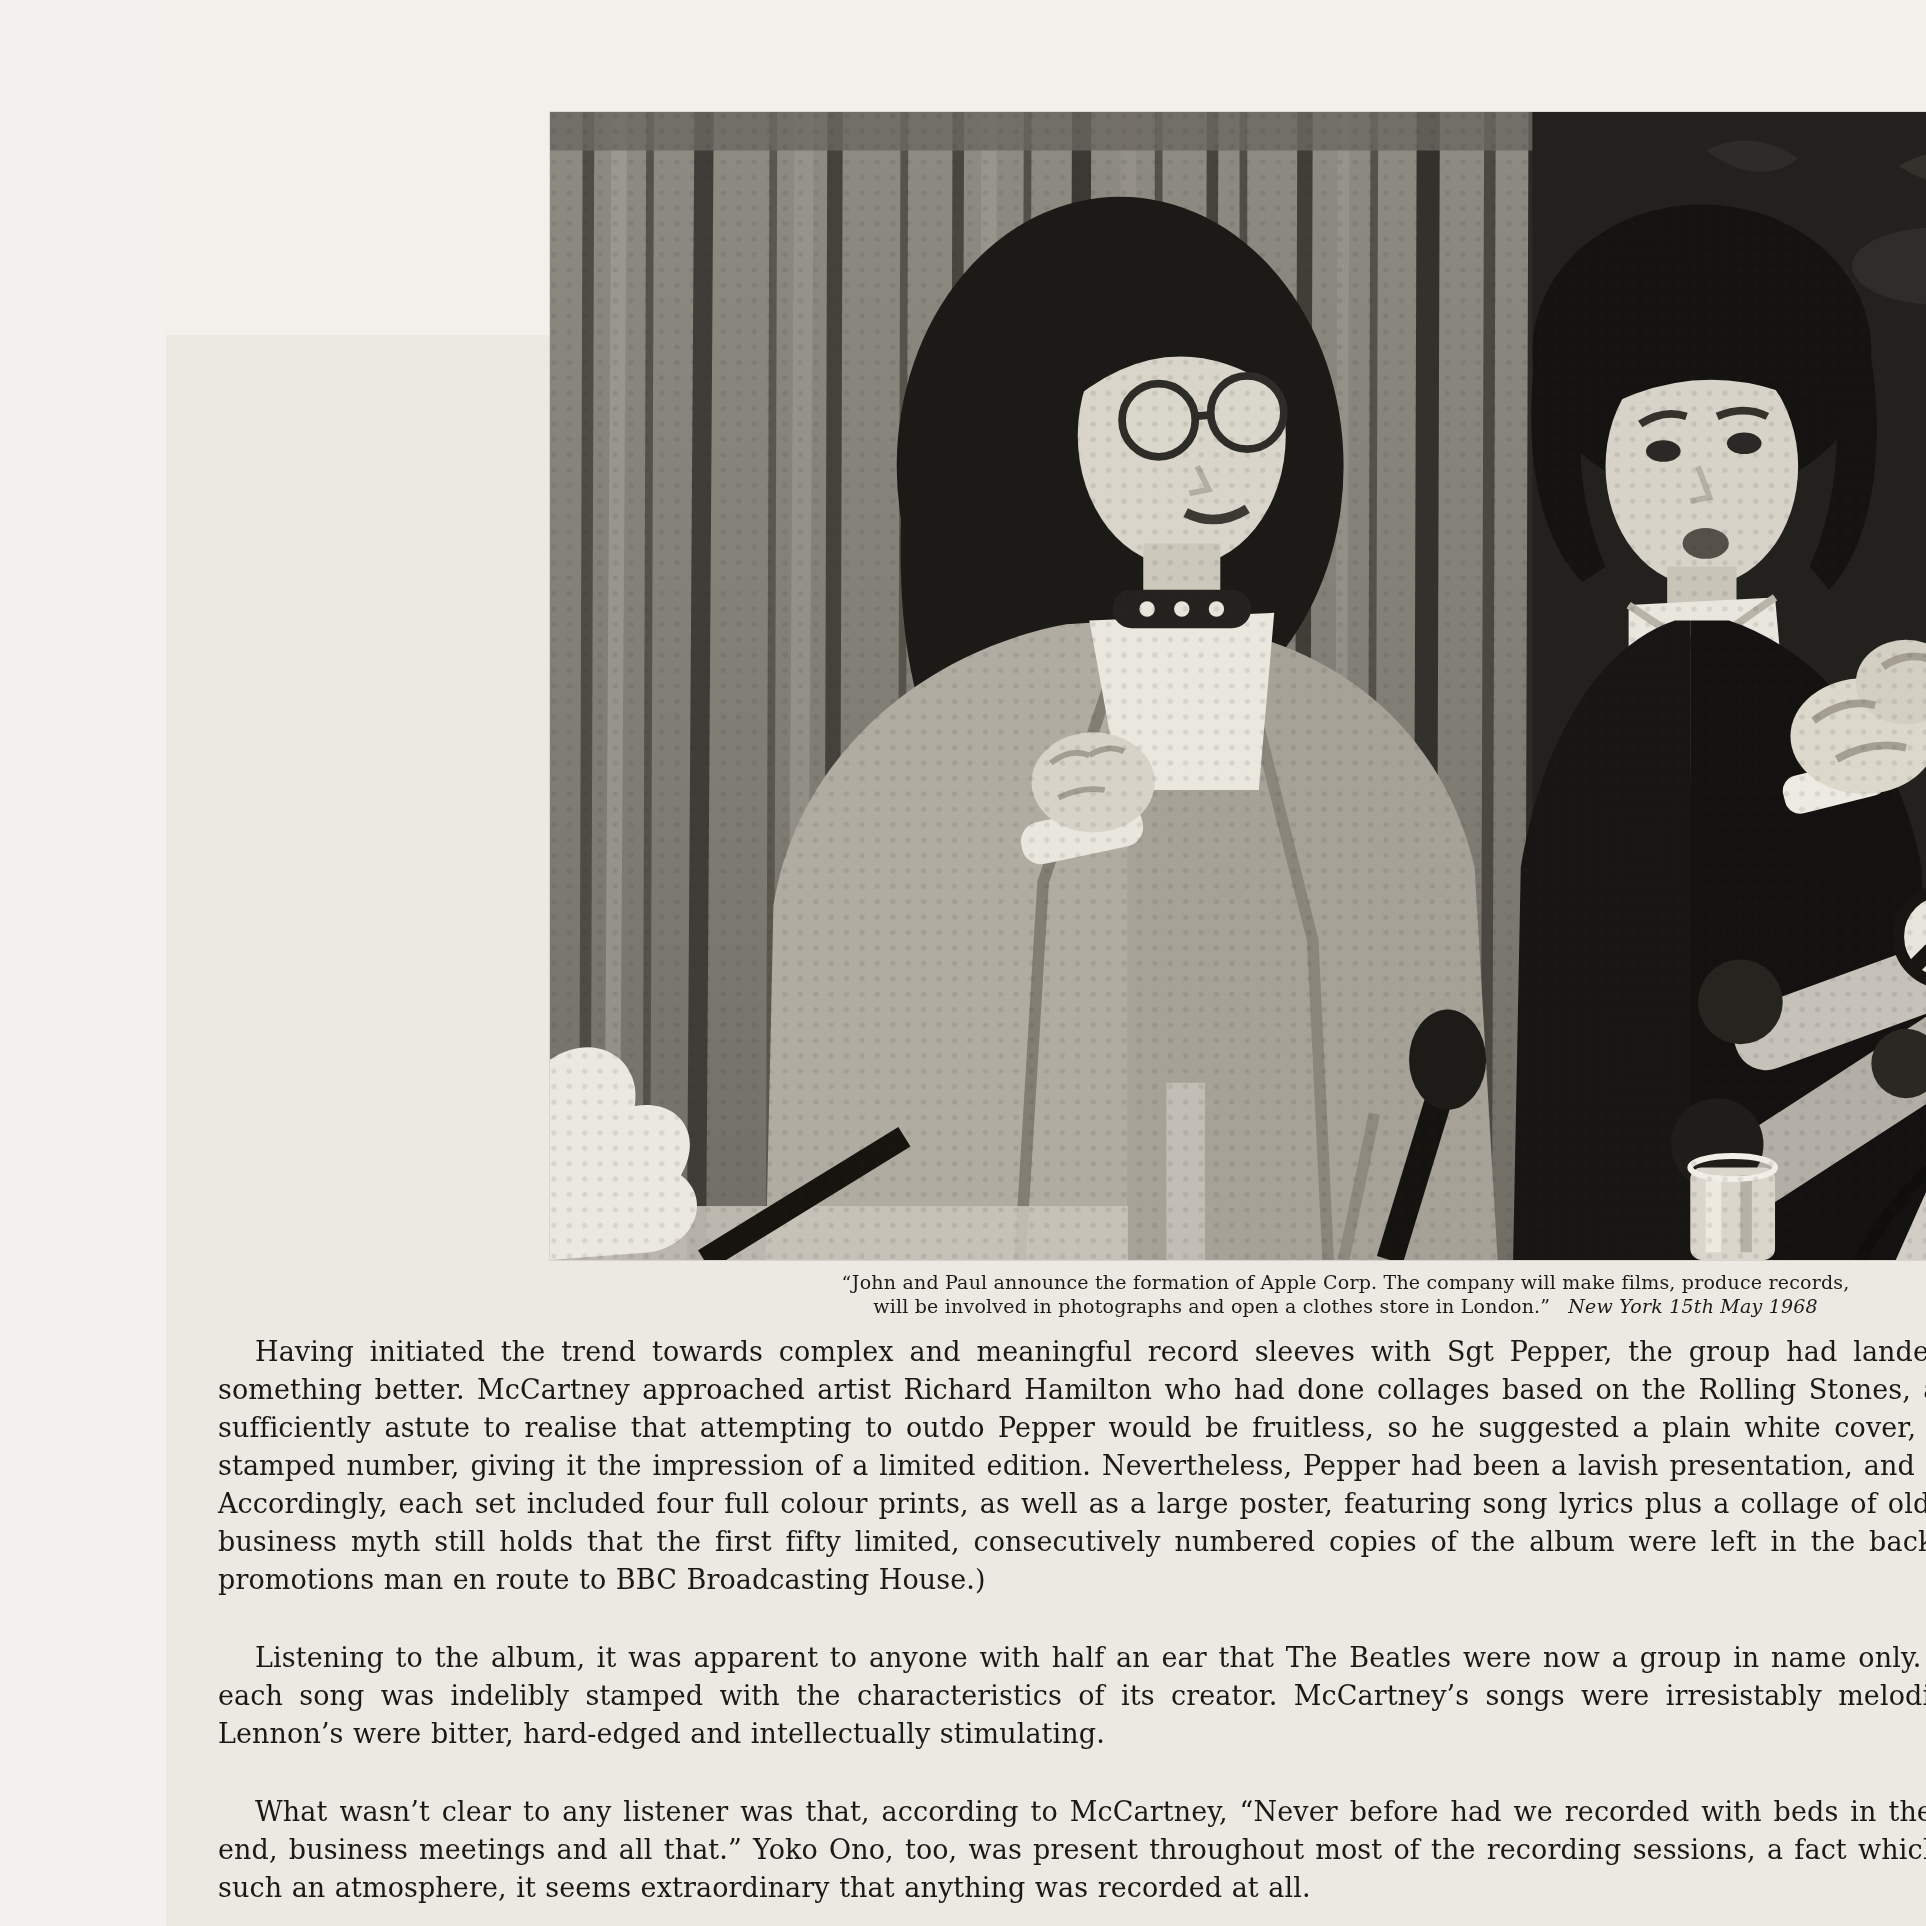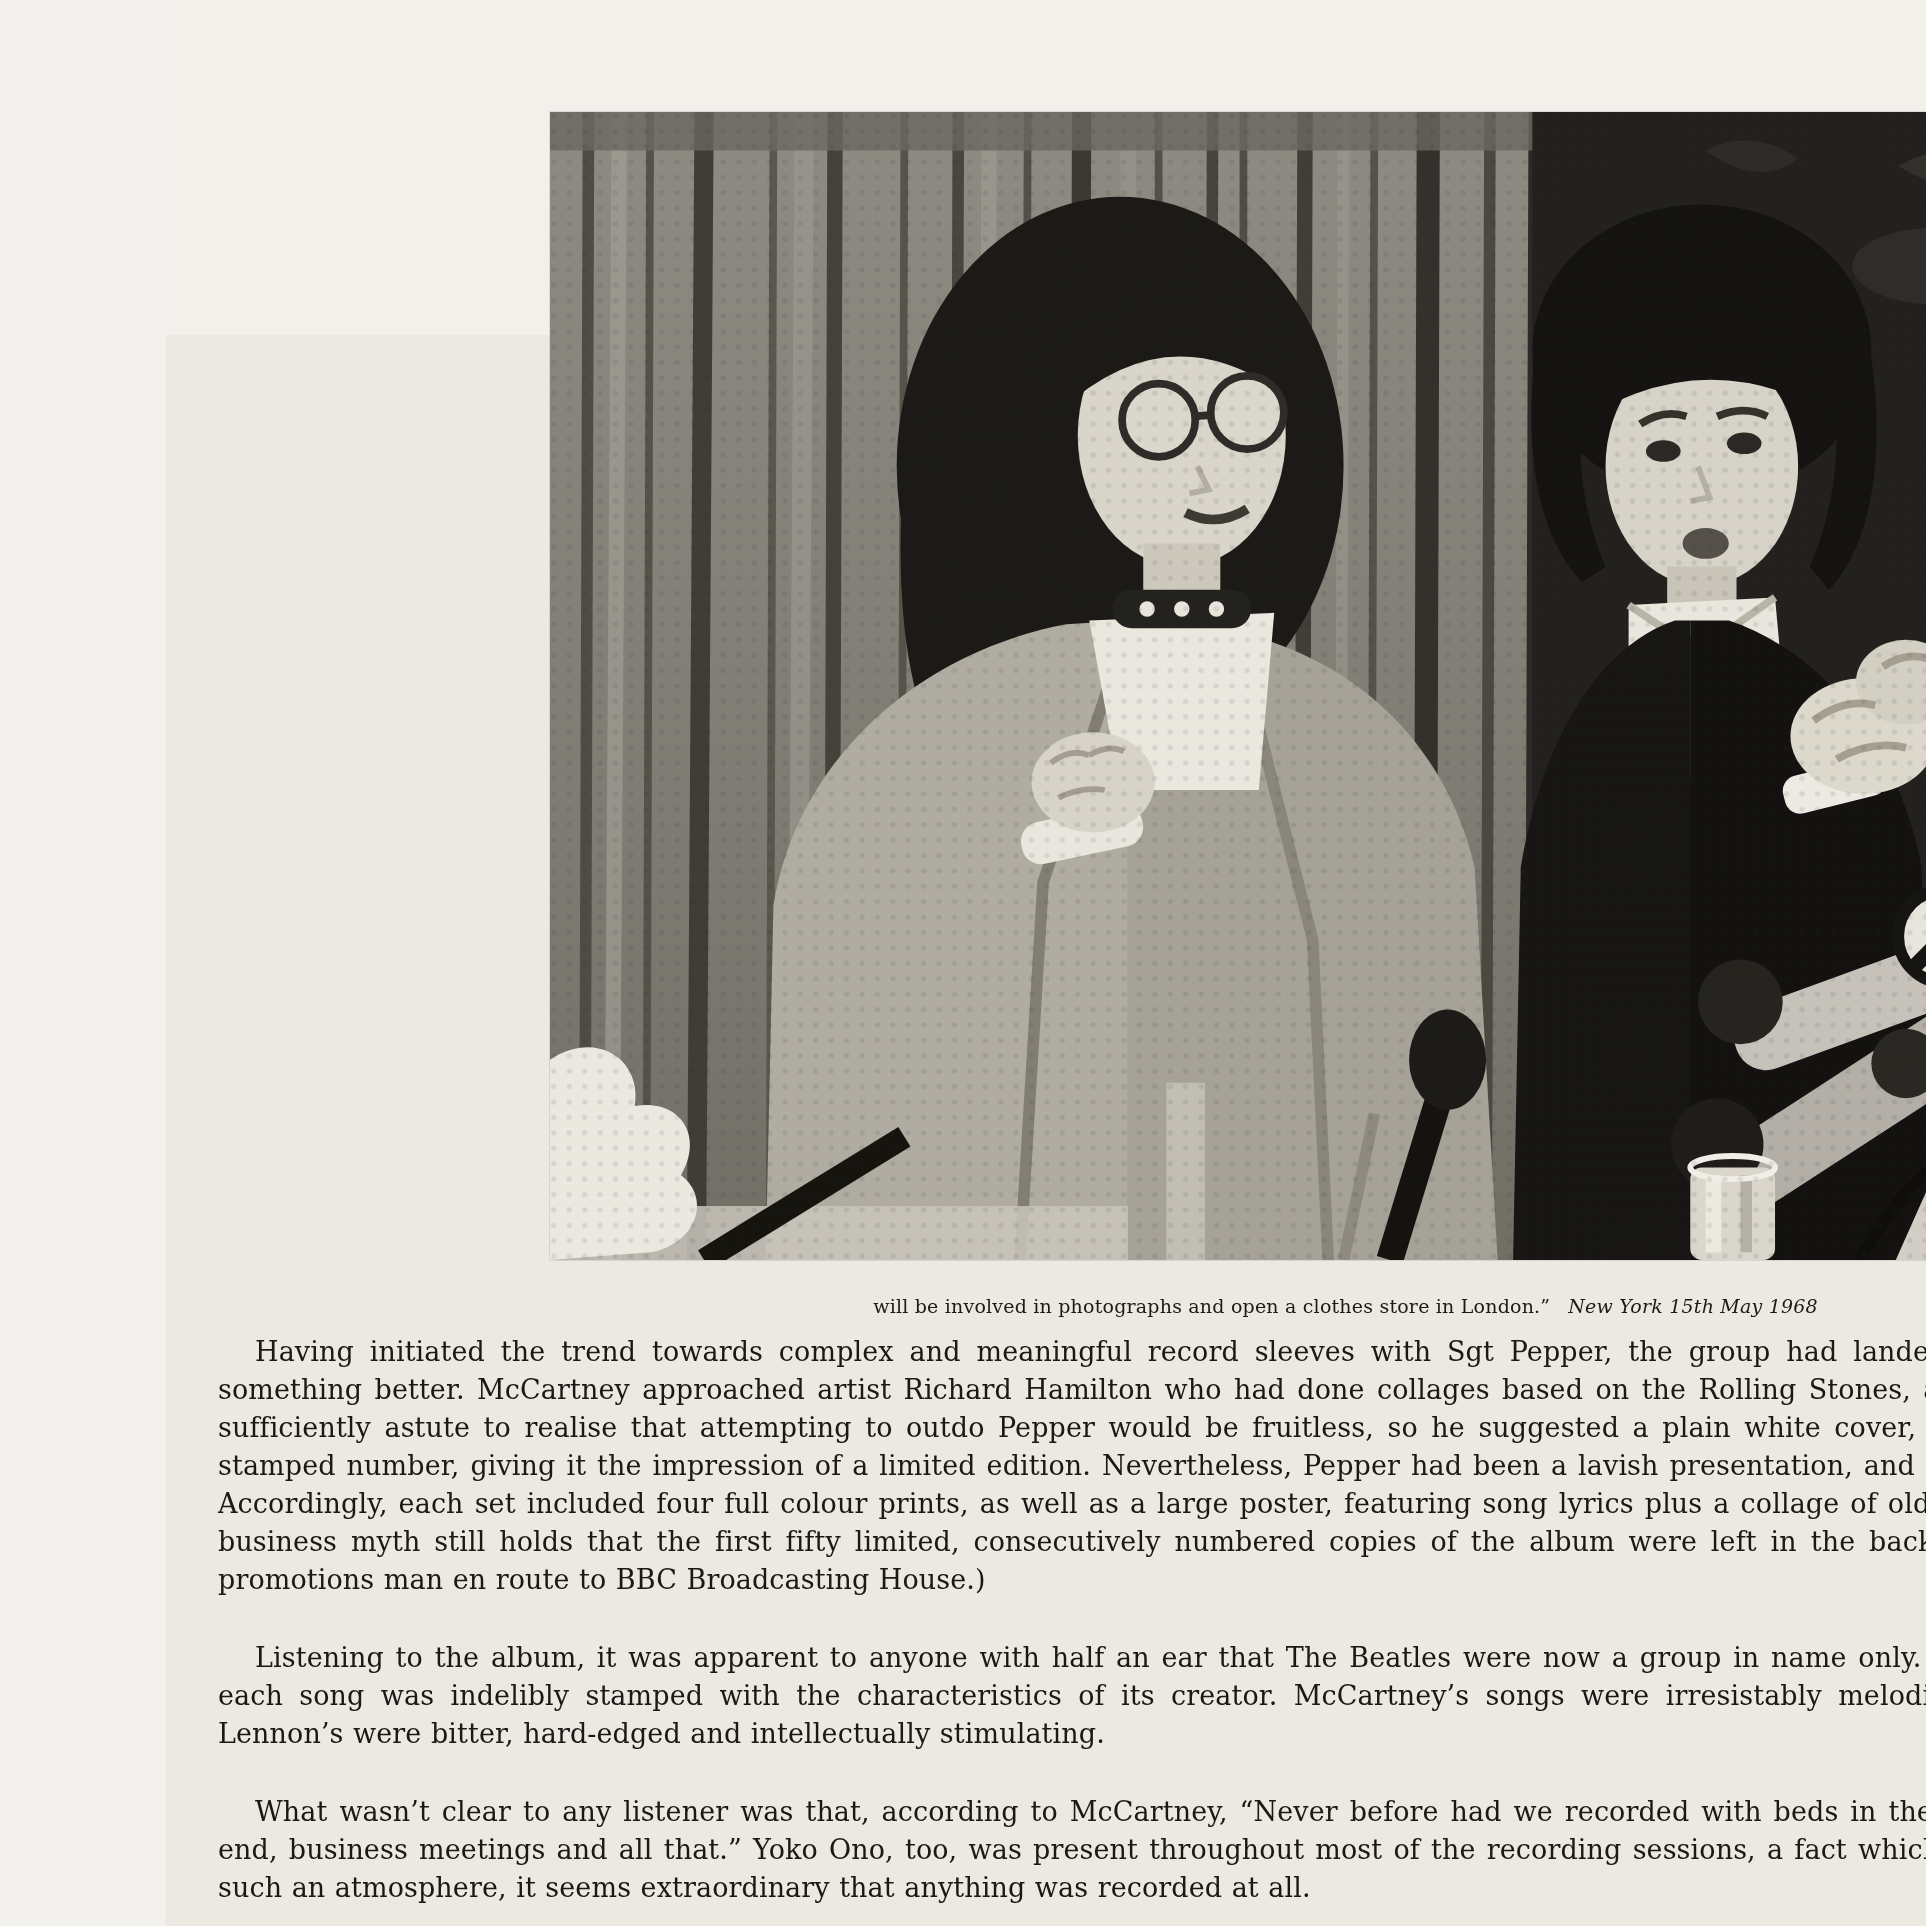--- a/index.html
+++ b/index.html
@@ -177,21 +177,21 @@
         <rect x="300" y="276" width="4" height="20" fill="#f0eee6" opacity=".8"></rect>
         <rect x="309" y="276" width="3" height="20" fill="#b5b1a7"></rect>
         <ellipse cx="307" cy="274" rx="11" ry="3" fill="none" stroke="#f0eee6" stroke-width="1.5"></ellipse>
       </g>
 
       <rect x="0" y="0" width="413" height="298" fill="url(#halftone)"></rect>
     </svg>
   </figure>
 
   <div class="caption">
-    <br>
+    <span>“John and Paul announce the formation of Apple Corp. The company will make films, produce records,</span><br>
     <span>will be involved in photographs and open a clothes store in London.”</span><span class="dateline">New York 15th May 1968</span>
   </div>
 
   <div class="article">
     <p>Having initiated the trend towards complex and meaningful record sleeves with Sgt Pepper, the group had landed itself with the problem of how to do something better. McCartney approached artist Richard Hamilton who had done collages based on the Rolling Stones, and sought out his advice. Hamilton was sufficiently astute to realise that attempting to outdo Pepper would be fruitless, so he suggested a plain white cover, embossed with the group’s name plus a stamped number, giving it the impression of a limited edition.  Nevertheless, Pepper had been a lavish presentation, and to offer less would disappoint many fans. Accordingly, each set included four full colour prints, as well as a large poster, featuring song lyrics plus a collage of old Beatle photographs. (A persistent music business myth still holds that the first fifty limited, consecutively numbered copies of the album were left in the back of a London taxi by a record company promotions man en route to BBC Broadcasting House.)</p>
     <p>Listening to the album, it was apparent to anyone with half an ear that The Beatles were now a group in name only. Although credited to Lennon/McCartney, each song was indelibly stamped with the characteristics of its creator. McCartney’s songs were irresistably melodic and melancholically English, whereas Lennon’s were bitter, hard-edged and intellectually stimulating.</p>
     <p>What wasn’t clear to any listener was that, according to McCartney, “Never before had we recorded with beds in the studio, and people visiting for hours on end, business meetings and all that.” Yoko Ono, too, was present throughout most of the recording sessions, a fact which galled the other Beatles enormously. In such an atmosphere, it seems extraordinary that anything was recorded at all.</p>
 
   </div>
 

